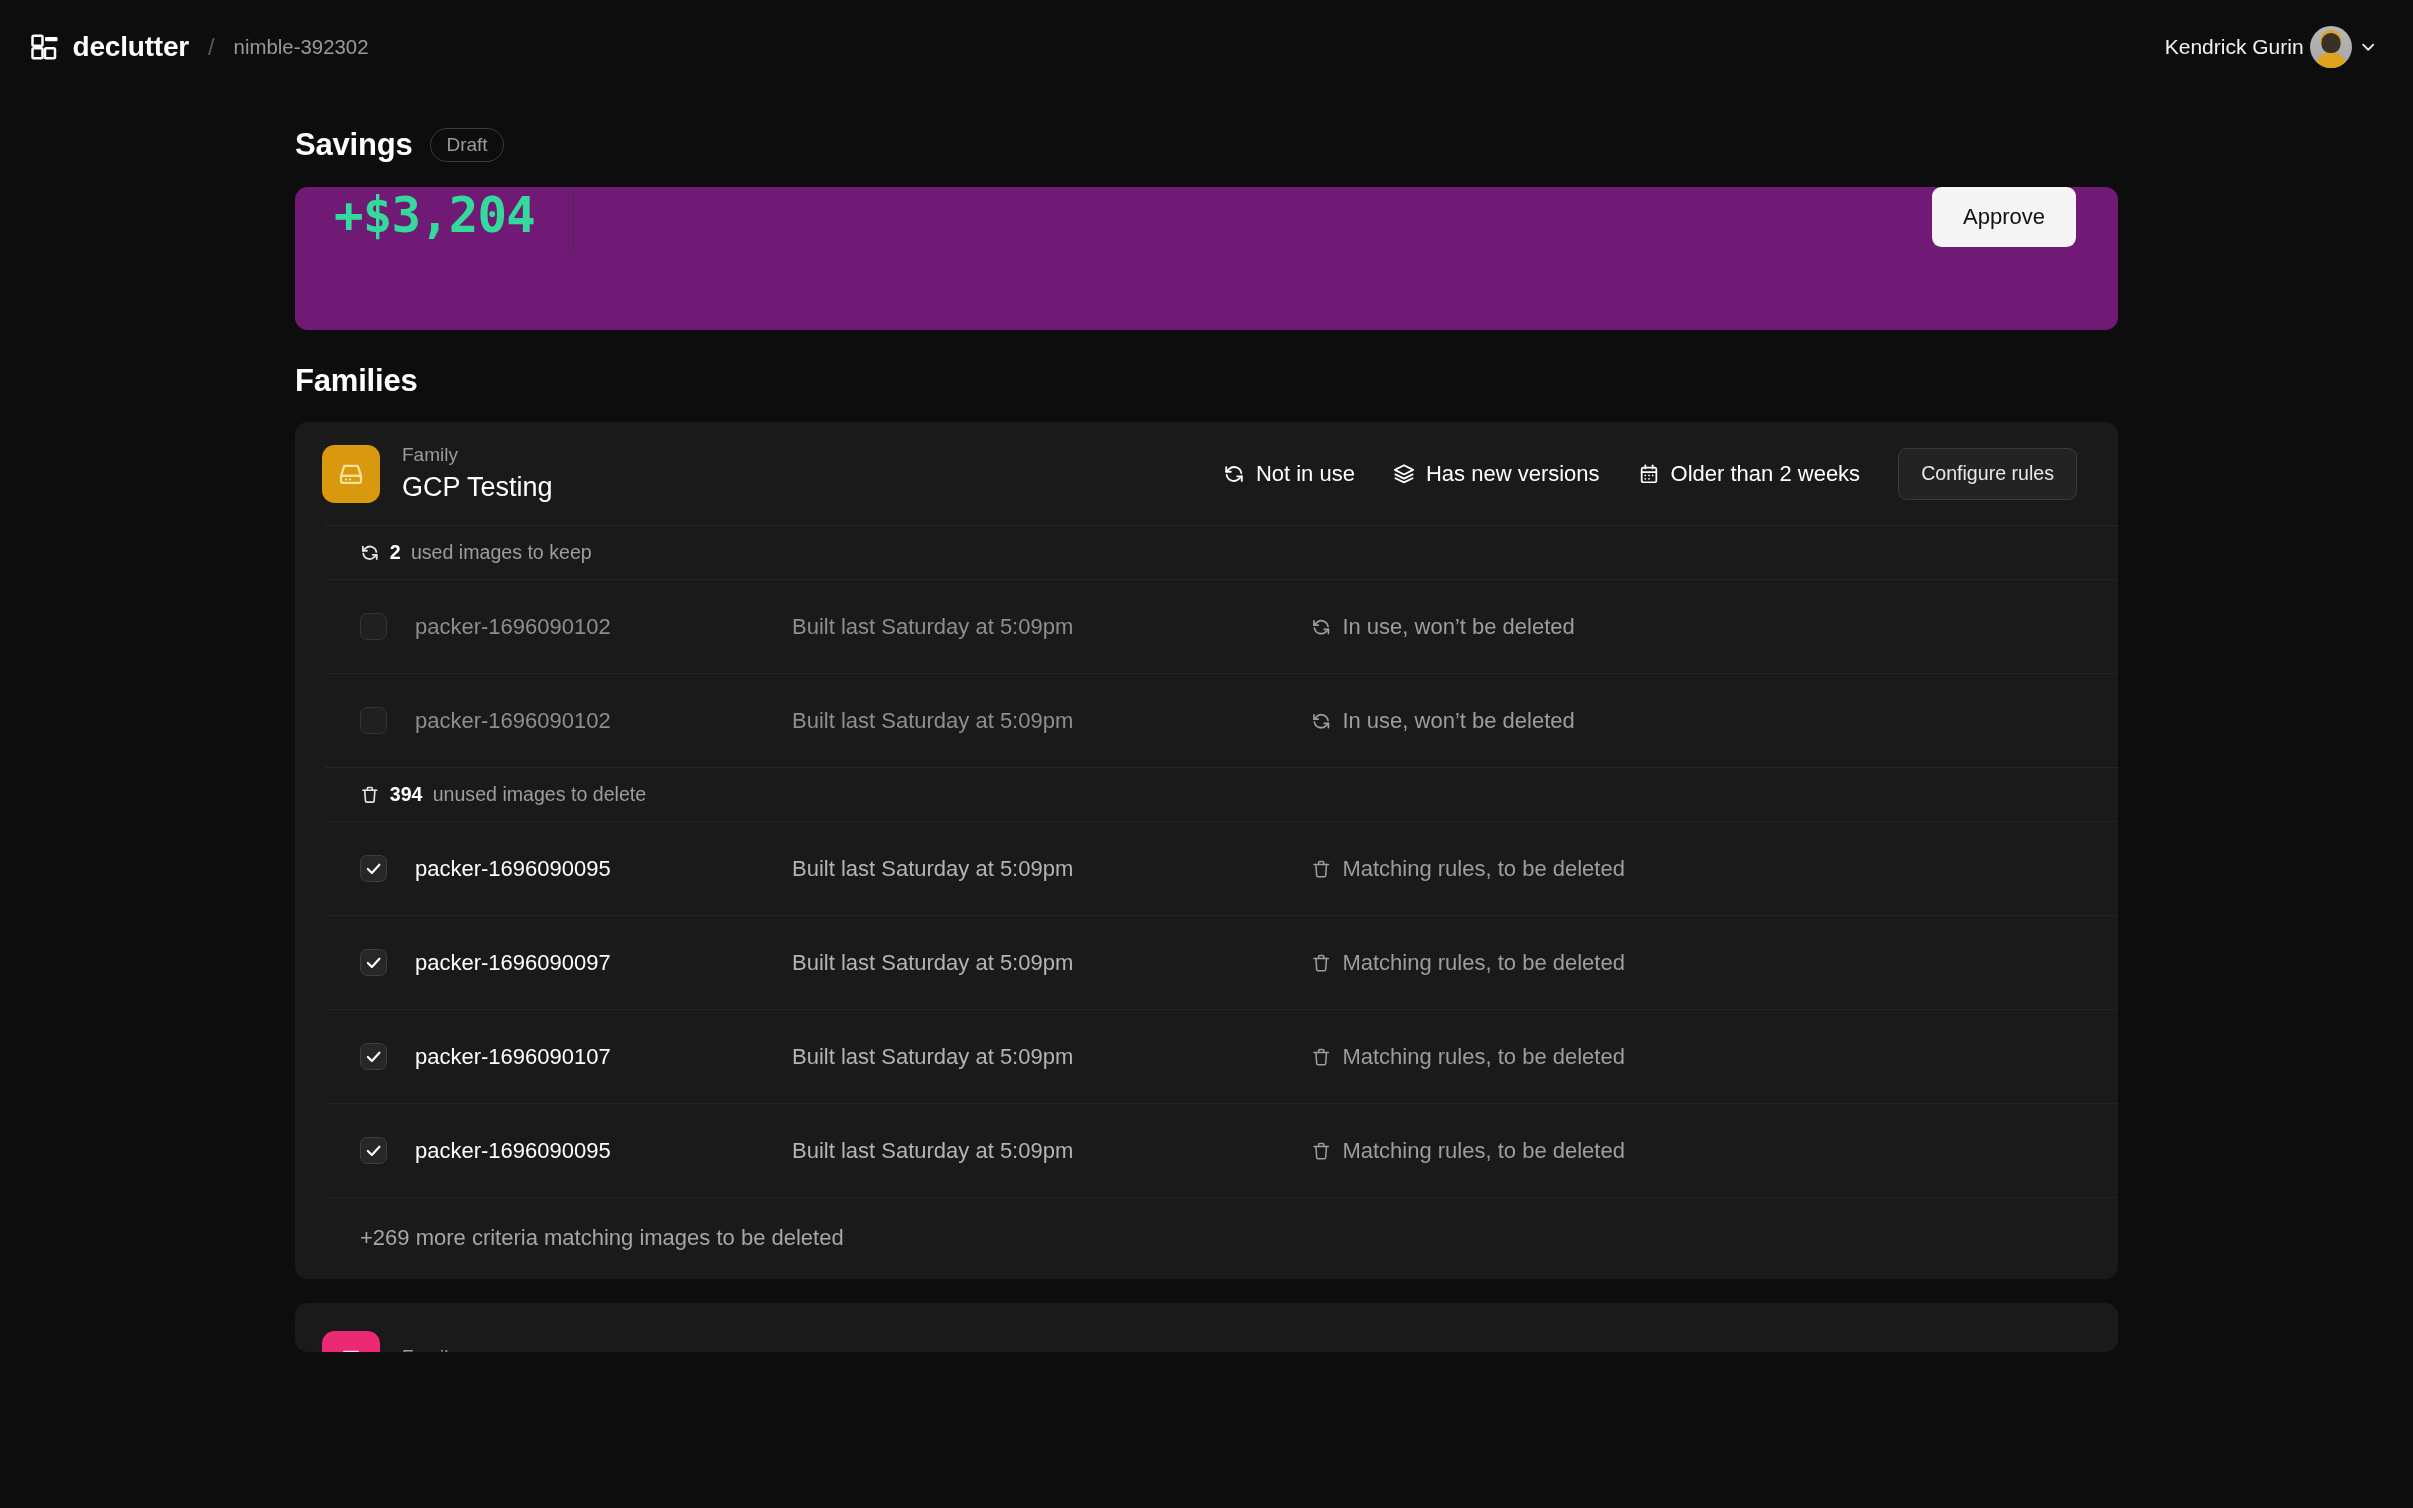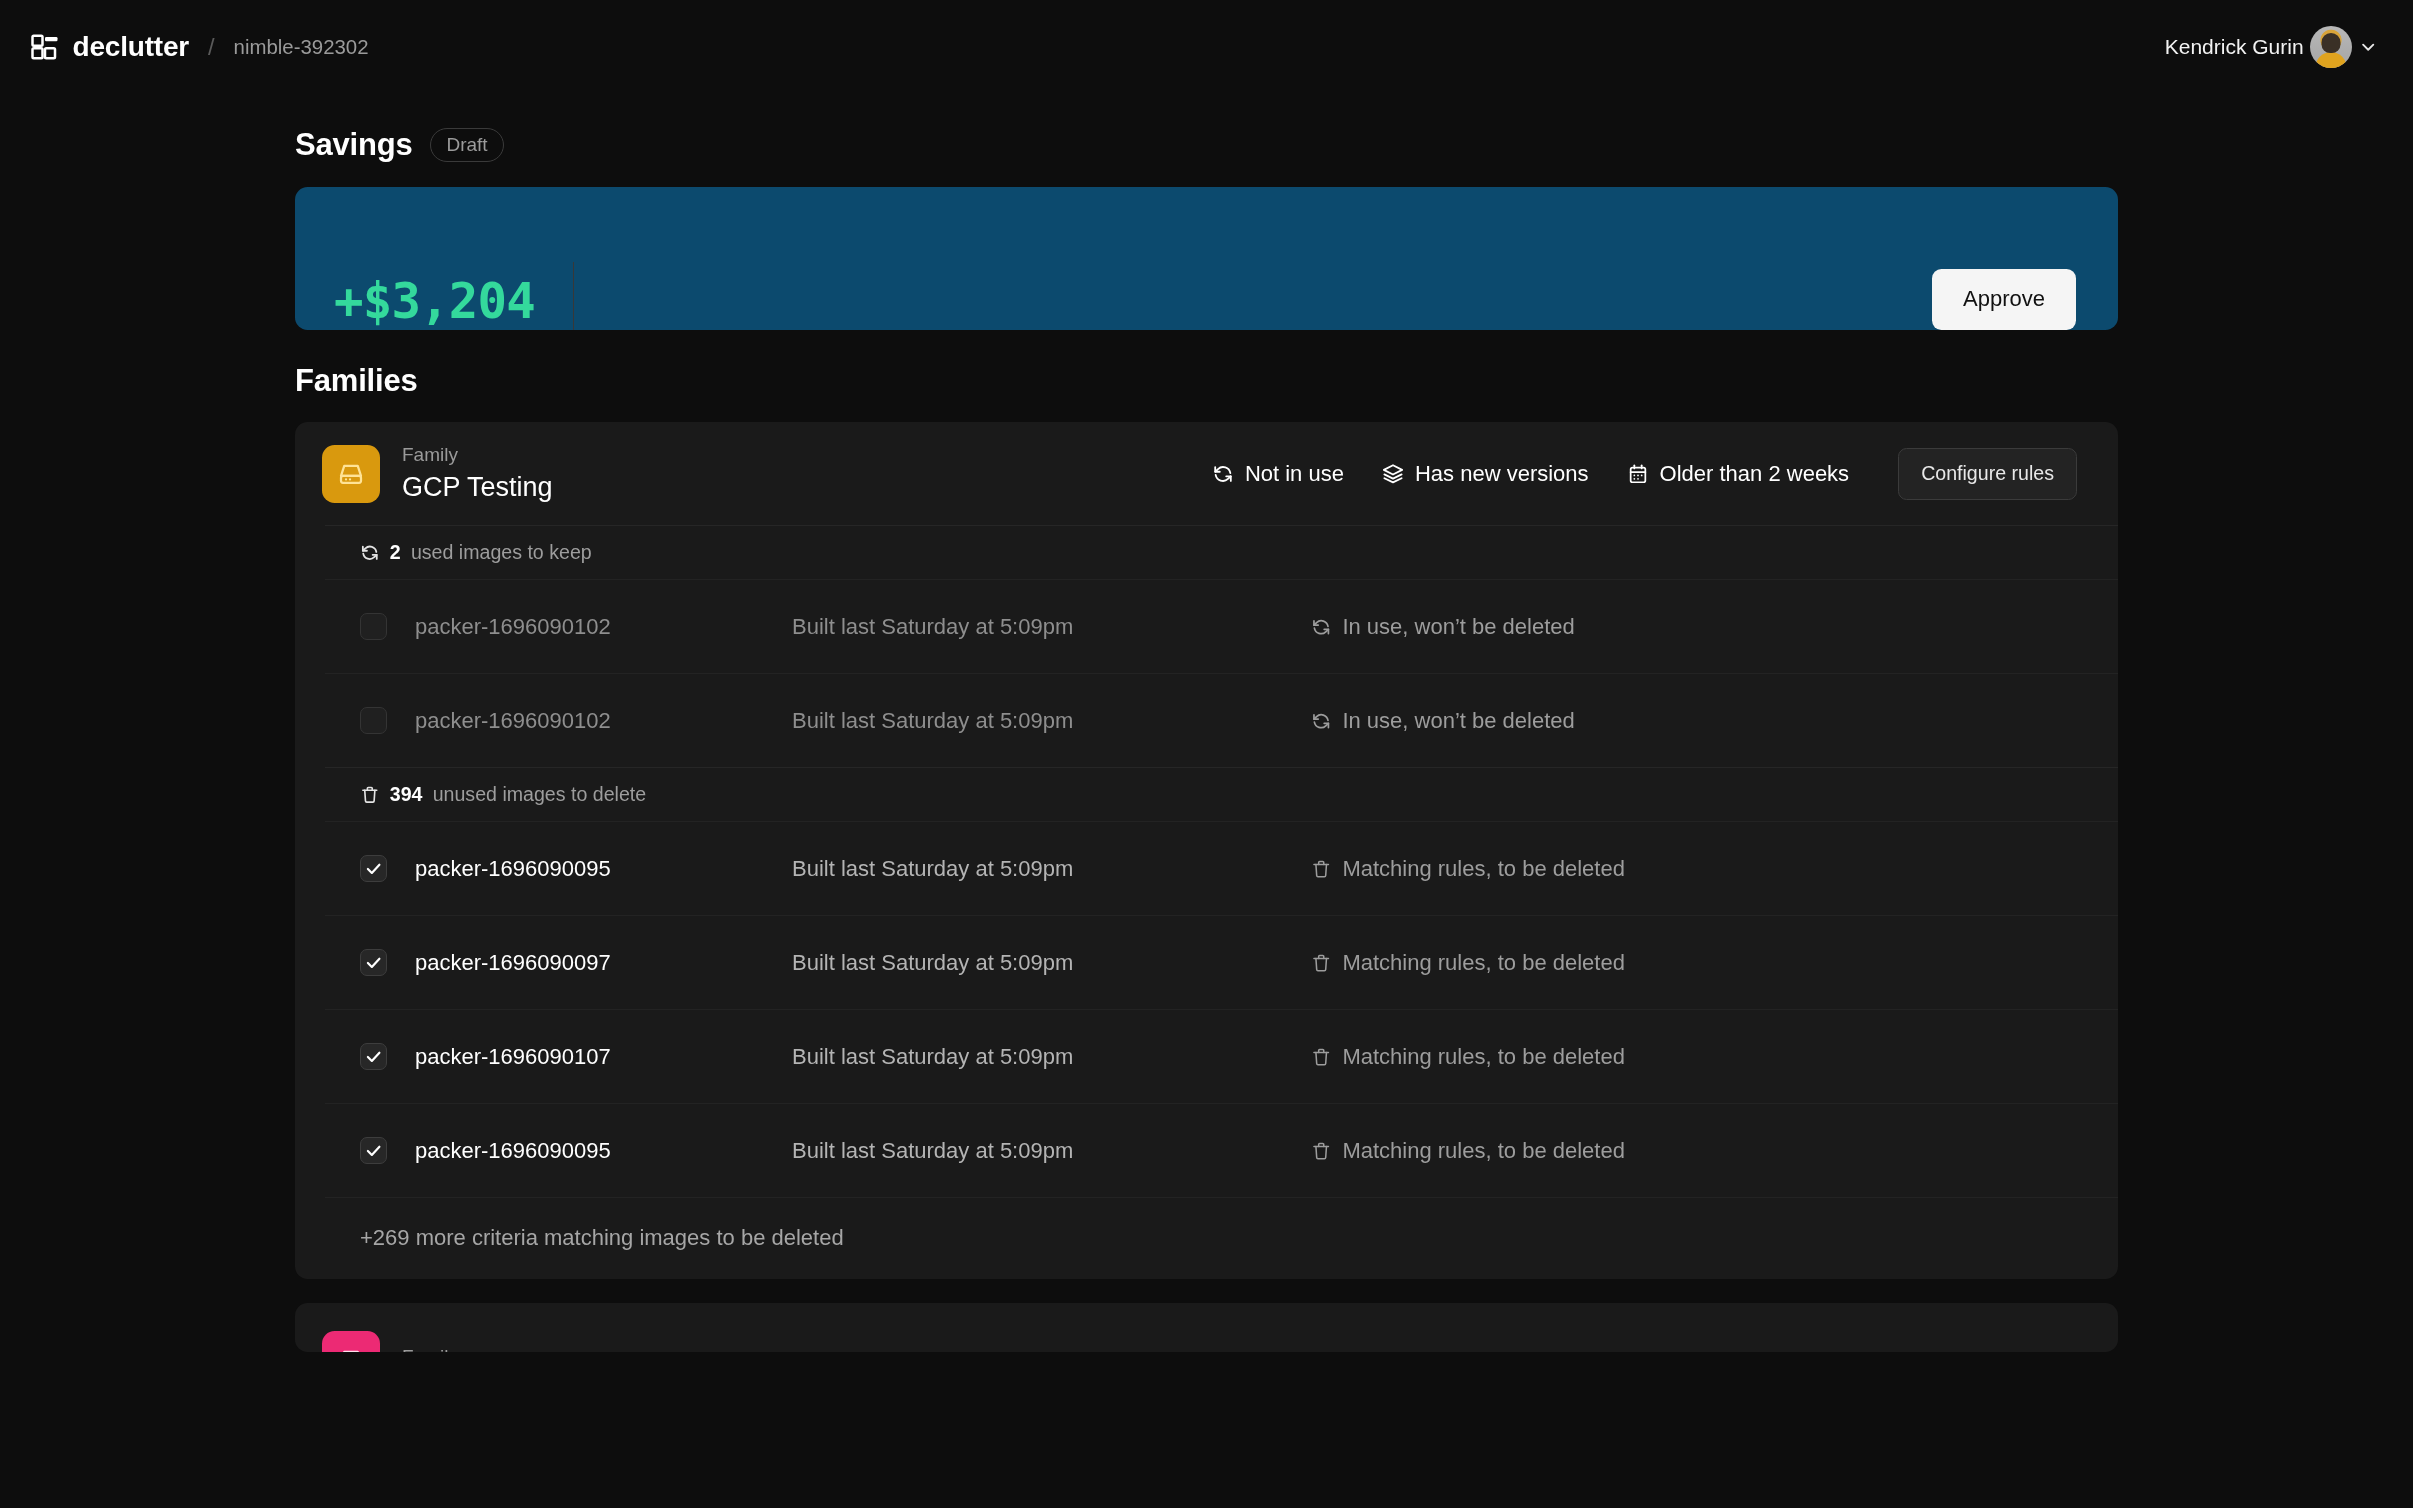--- a/index.html
+++ b/index.html
@@ -61,24 +61,24 @@
   .section-title { font-size: 31px; font-weight: 700; color: #ffffff; letter-spacing: -0.2px; }
   .pill {
     border: 0.8px solid #3a3a3a; border-radius: 785px;
     padding: 5.5px 15.7px 7px; color: #9b9b9b; font-size: 19px;
     line-height: 1;
   }
 
   
   .savings-card {
     margin-top: 23.6px;
-    background: #0c4a6e;
+    background: #701a75;
     border-radius: 12.6px;
     height: 143px;
-    display: flex; align-items: flex-end;
+    display: flex; align-items: flex-start;
     padding: 0 42px 0 39px;
   }
   .savings-amount {
     font-family: "DejaVu Sans Mono", monospace;
     font-size: 49px; font-weight: 700; color: #34d99c;
     letter-spacing: -0.8px; white-space: nowrap;
   }
   .savings-div {
     width: 0.8px; height: 68px; background: #383838; margin: 0 33px 0 38px;
   }
@@ -113,21 +113,21 @@
   }
   .family-icon.pink { background: #ec2a74; }
   .family-meta { margin-left: 22px; }
   .family-label { font-size: 19px; color: #9a9a9a; margin-bottom: 6.3px; }
   .family-name { font-size: 27px; font-weight: 400; color: #ffffff; }
 
   .rules { margin-left: auto; display: flex; align-items: center; gap: 38px; }
   .rule { display: flex; align-items: center; gap: 11px; color: #ffffff; font-size: 22px; }
   .rule svg { width: 22px; height: 22px; flex: none; }
   .configure-btn {
-    margin-left: 11px;
+    margin-left: 0;
     background: #232323; border: 0.8px solid #3b3b3b;
     color: #e8e8e8; font-size: 19.6px;
     font-family: "Liberation Sans", sans-serif;
     border-radius: 8.6px; padding: 13.4px 22px; cursor: pointer;
   }
 
   
   .group-head {
     display: flex; align-items: center; gap: 10.2px;
     padding: 15px 0 15px 35px;

